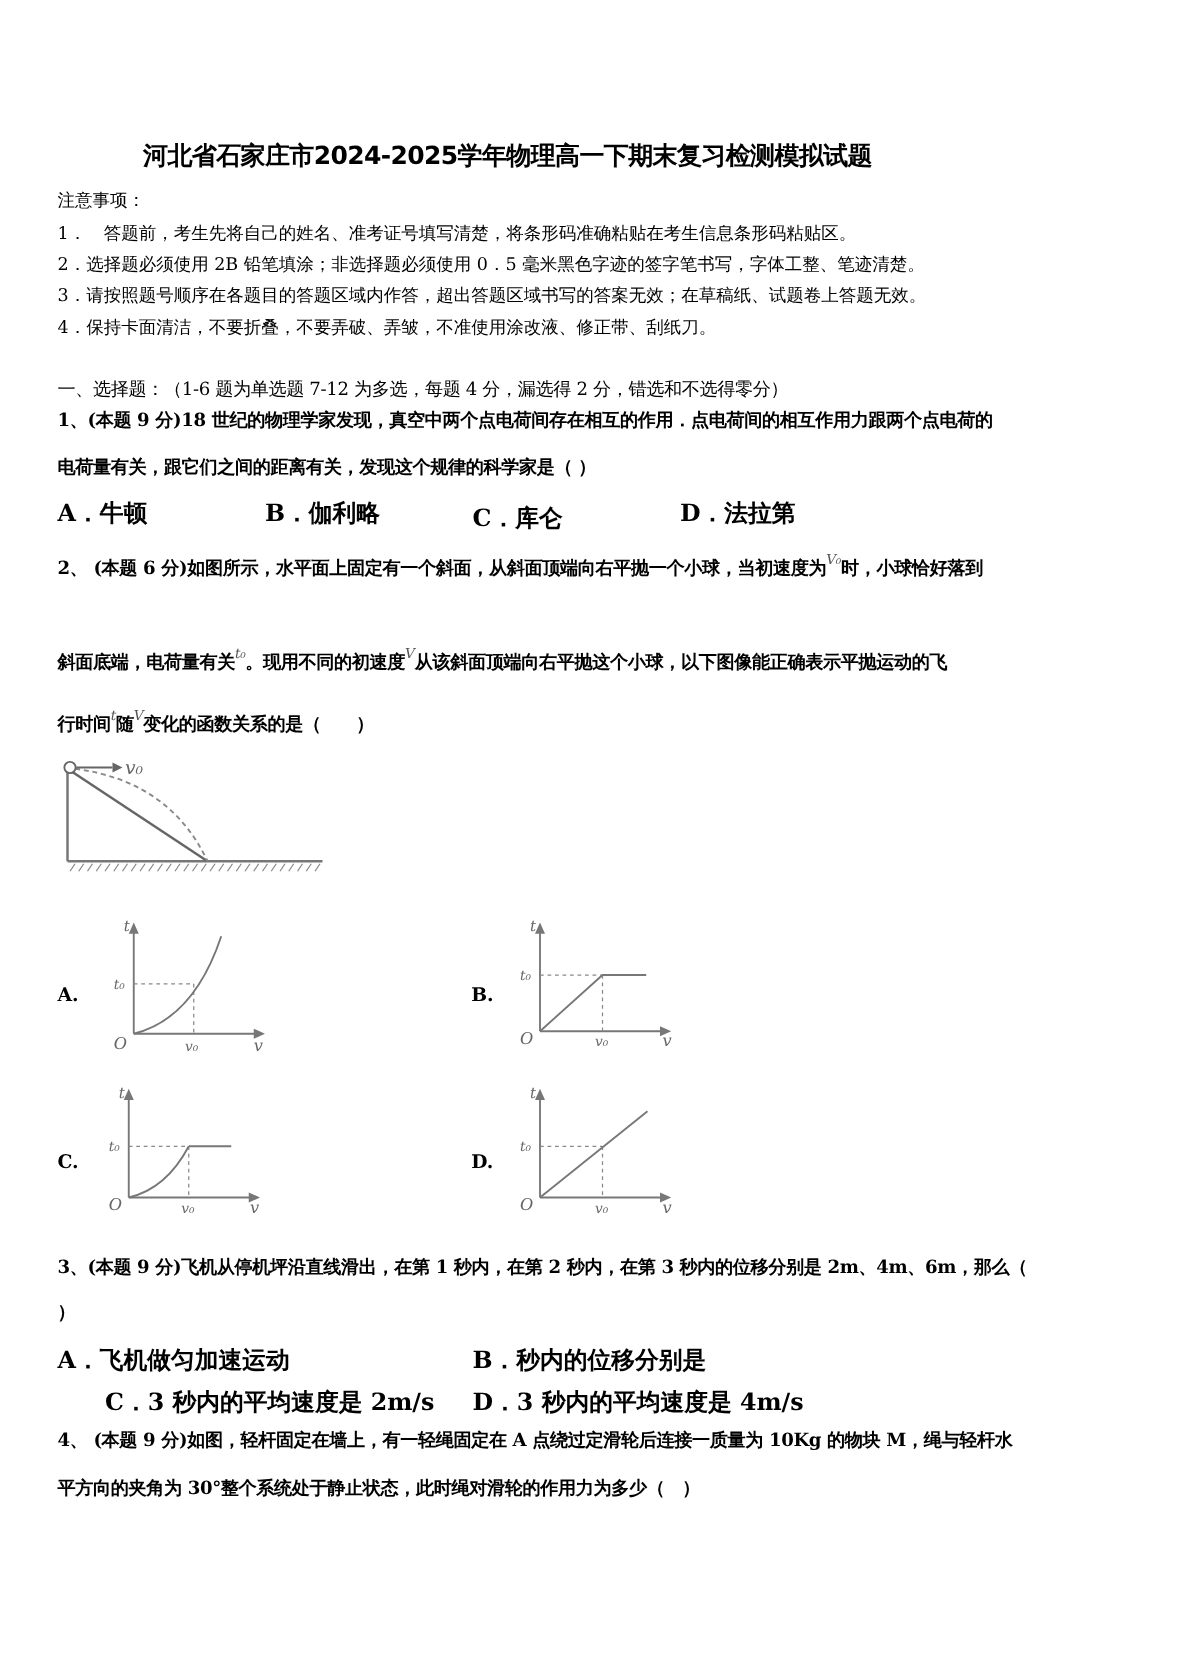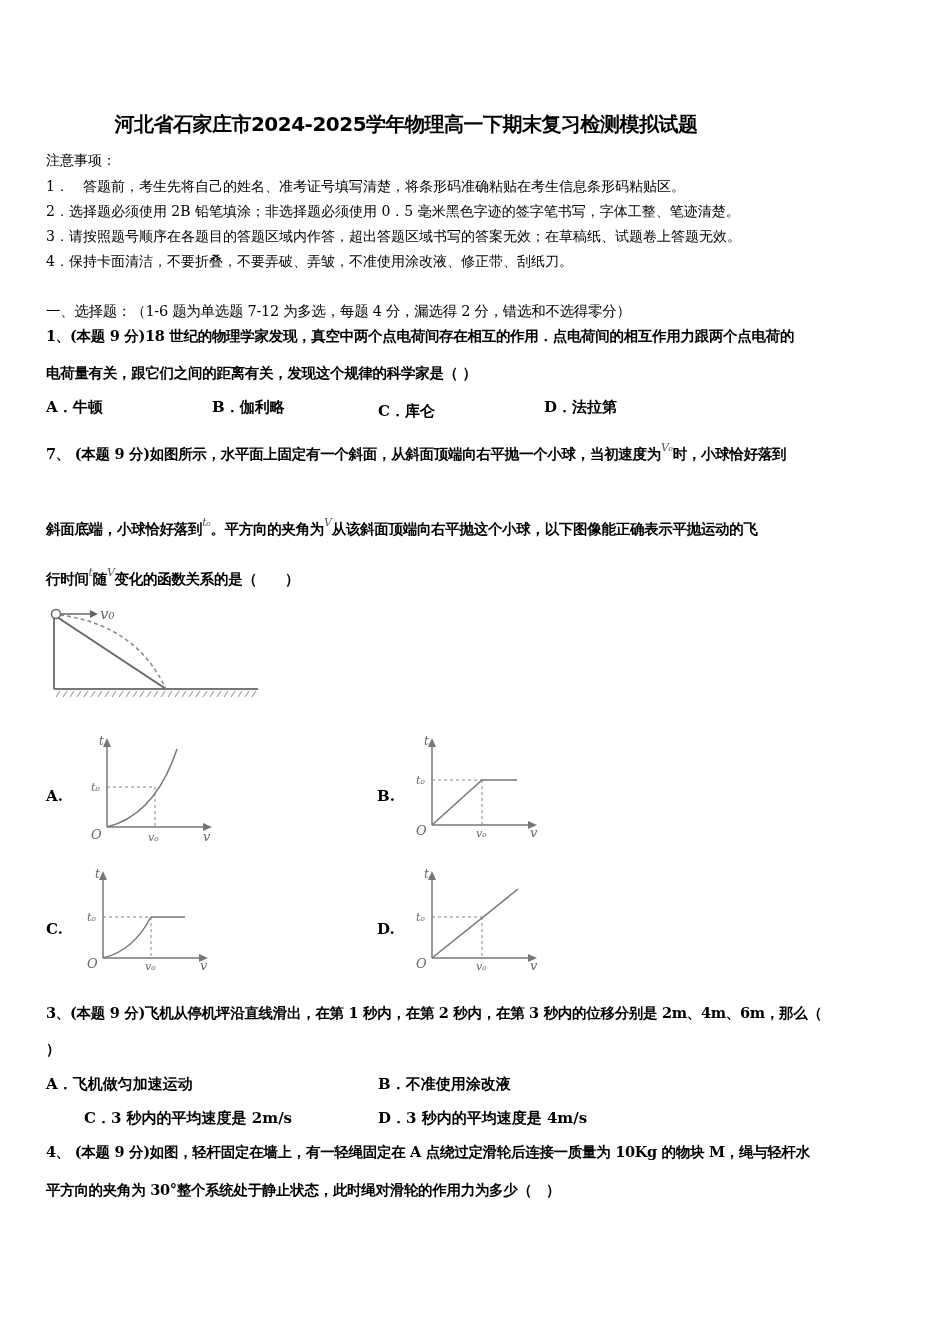--- a/index.html
+++ b/index.html
@@ -1,21 +1,21 @@
 <!DOCTYPE html>
 <html><head>
 <meta charset="utf-8">
 <style>
   html, body { margin: 0; padding: 0; background: #ffffff; }
   body { width: 950px; height: 1344px; position: relative; overflow: hidden; color: #000; font-family: "DejaVu Serif", serif; }
   .abs { position: absolute; white-space: nowrap; }
   .title { top: 111px; left: 0; width: 812px; text-align: center; font-family: "DejaVu Sans", sans-serif; font-weight: bold; font-size: 20px; letter-spacing: -0.5px; }
   .note { font-size: 14px; left: 46px; }
   .q { font-size: 14.5px; left: 46px; font-weight: bold; letter-spacing: -0.3px; text-align: right; }
-  .opt { font-size: 15px; font-weight: bold; }
+  .opt { font-size: 19px; font-weight: bold; }
   .sup { font-family: "DejaVu Serif", serif; font-style: italic; font-weight: normal; font-size: 11px; color: #555; position: relative; top: -8px; }
   .graph-label { font-size: 15px; font-weight: bold; }
   svg text { font-family: "DejaVu Serif", serif; font-style: italic; fill: #666; }
 </style>
 </head>
 <body>
 
 <div class="abs title">河北省石家庄市2024-2025学年物理高一下期末复习检测模拟试题</div>
 
 <div class="abs note" style="top:152px;">注意事项：</div>
@@ -27,24 +27,24 @@
 <div class="abs q" style="top:302px; font-weight:normal;">一、选择题：（1-6 题为单选题 7-12 为多选，每题 4 分，漏选得 2 分，错选和不选得零分）</div>
 
 <div class="abs q" style="top:327px;">1、(本题 9 分)18 世纪的物理学家发现，真空中两个点电荷间存在相互的作用．点电荷间的相互作用力跟两个点电荷的</div>
 <div class="abs q" style="top:364px;">电荷量有关，跟它们之间的距离有关，发现这个规律的科学家是（ ）</div>
 <div class="abs opt" style="top:398px; left:46px;">A．牛顿</div>
 <div class="abs opt" style="top:398px; left:212px;">B．伽利略</div>
 <div class="abs opt" style="top:402px; left:378px;">C．库仑</div>
 <div class="abs opt" style="top:398px; left:544px;">D．法拉第</div>
 
 <div class="abs q" style="top:445px;">
-  <span>7、 (本题 9 分)如图所示，水平面上固定有一个斜面，从斜面顶端向右平抛一个小球，当初速度为</span><span class="sup">V₀</span><span>时，小球恰好落到</span>
+  <span>2、 (本题 6 分)如图所示，水平面上固定有一个斜面，从斜面顶端向右平抛一个小球，当初速度为</span><span class="sup">V₀</span><span>时，小球恰好落到</span>
 </div>
 <div class="abs q" style="top:520px;">
-  <span>斜面底端，小球恰好落到</span><span class="sup">t₀</span><span>。平方向的夹角为</span><span class="sup">V</span><span>从该斜面顶端向右平抛这个小球，以下图像能正确表示平抛运动的飞</span>
+  <span>斜面底端，电荷量有关</span><span class="sup">t₀</span><span>。现用不同的初速度</span><span class="sup">V</span><span>从该斜面顶端向右平抛这个小球，以下图像能正确表示平抛运动的飞</span>
 </div>
 <div class="abs q" style="top:570px;">
   <span>行时间</span><span class="sup">t</span><span>随</span><span class="sup">V</span><span>变化的函数关系的是（　　）</span>
 </div>
 
 <svg class="abs" style="left:46px; top:605px;" width="220" height="95">
   <line x1="8" y1="10" x2="8" y2="84" stroke="#777" stroke-width="2"></line>
   <line x1="8" y1="84" x2="212" y2="84" stroke="#777" stroke-width="2"></line>
   <g stroke="#888" stroke-width="1">
     <line x1="10" y1="92" x2="14" y2="86"></line>
@@ -146,18 +146,18 @@
   <text x="12" y="12" font-size="12">t</text>
   <text x="4" y="55" font-size="11">t₀</text>
   <text x="4" y="102" font-size="13">O</text>
   <text x="64" y="104" font-size="11">v₀</text>
   <text x="118" y="104" font-size="13">v</text>
 </svg>
 
 <div class="abs q" style="top:1004px;">3、(本题 9 分)飞机从停机坪沿直线滑出，在第 1 秒内，在第 2 秒内，在第 3 秒内的位移分别是 2m、4m、6m，那么（</div>
 <div class="abs q" style="top:1040px;">）</div>
 <div class="abs opt" style="top:1075px; left:46px;">A．飞机做匀加速运动</div>
-<div class="abs opt" style="top:1075px; left:378px;">B．不准使用涂改液</div>
+<div class="abs opt" style="top:1075px; left:378px;">B．秒内的位移分别是</div>
 <div class="abs opt" style="top:1109px; left:46px;margin-left:38px;">C．3 秒内的平均速度是 2m/s</div>
 <div class="abs opt" style="top:1109px; left:378px;">D．3 秒内的平均速度是 4m/s</div>
 
 <div class="abs q" style="top:1143px;">4、 (本题 9 分)如图，轻杆固定在墙上，有一轻绳固定在 A 点绕过定滑轮后连接一质量为 10Kg 的物块 M，绳与轻杆水</div>
 <div class="abs q" style="top:1181px;">平方向的夹角为 30°整个系统处于静止状态，此时绳对滑轮的作用力为多少（　）</div>
 
 </body></html>

